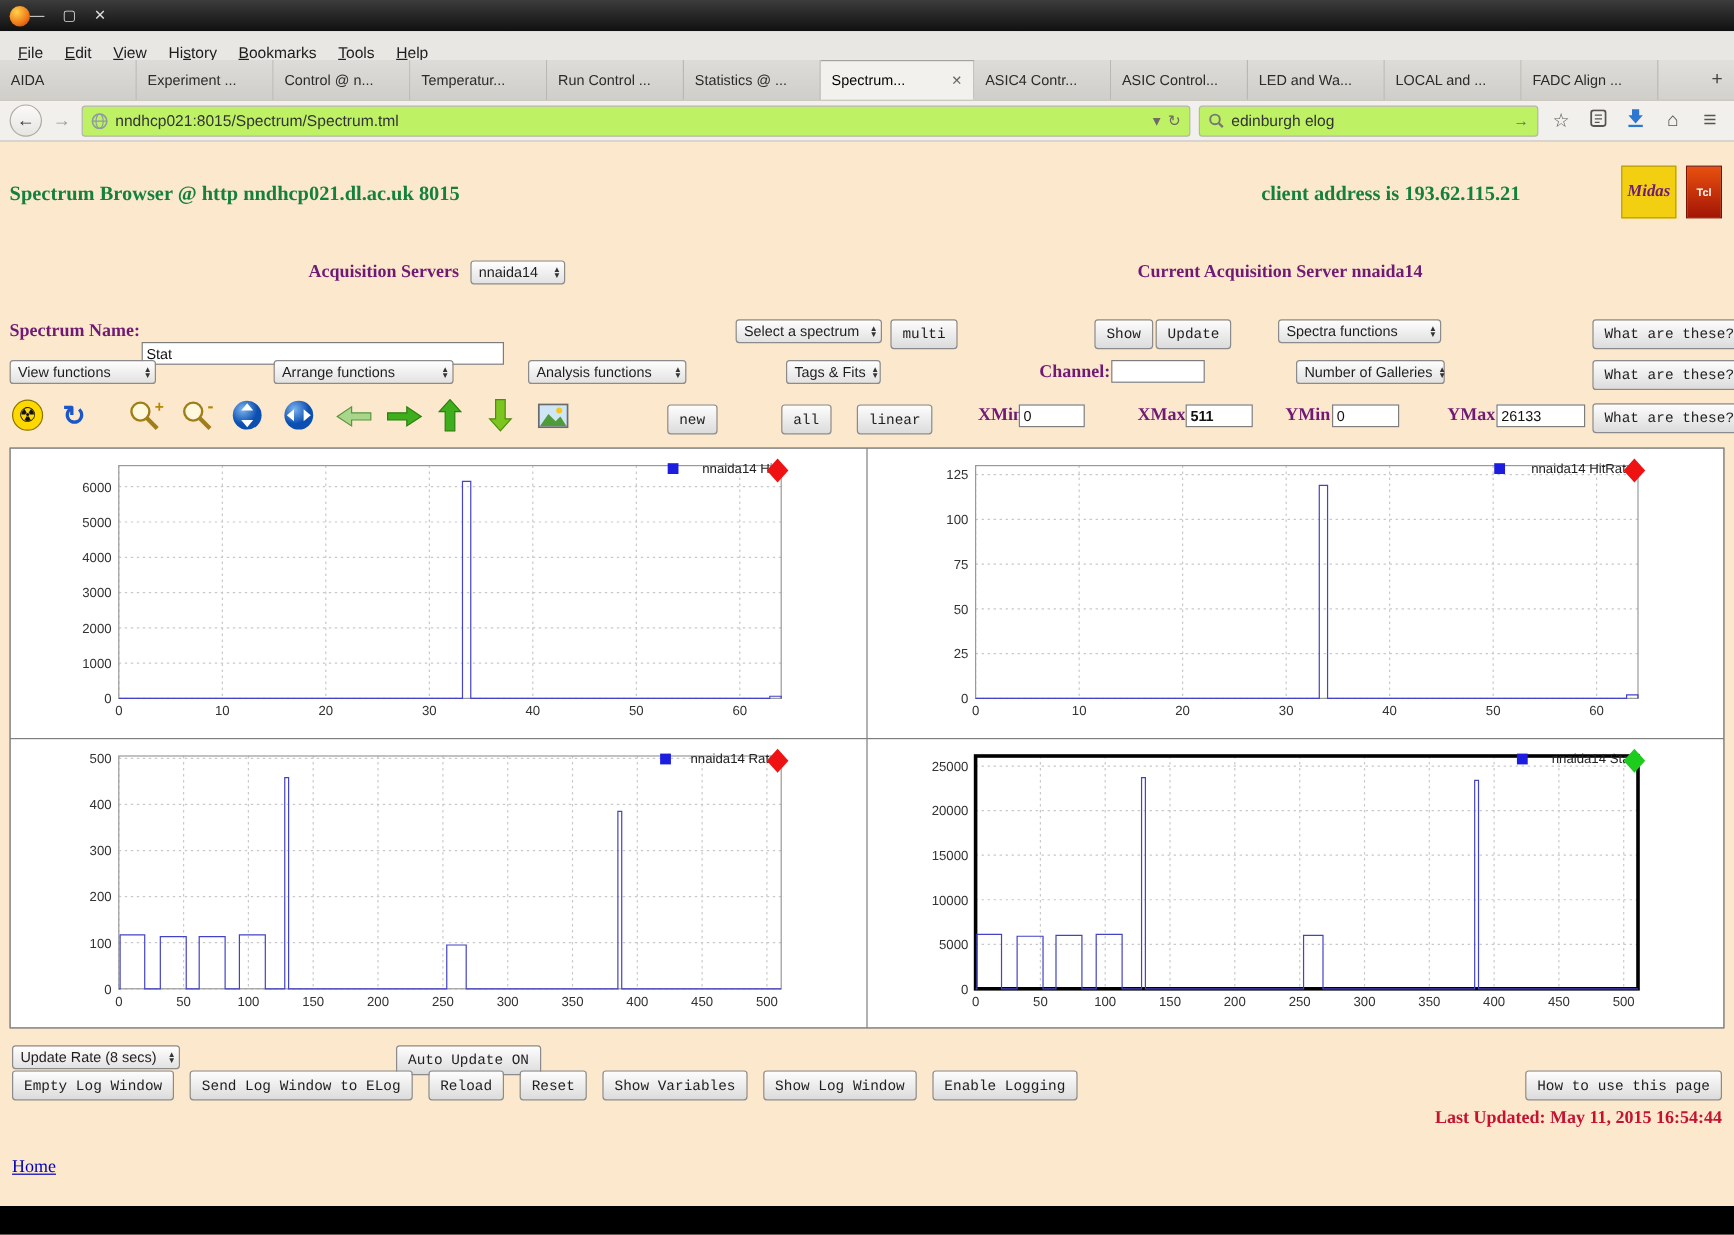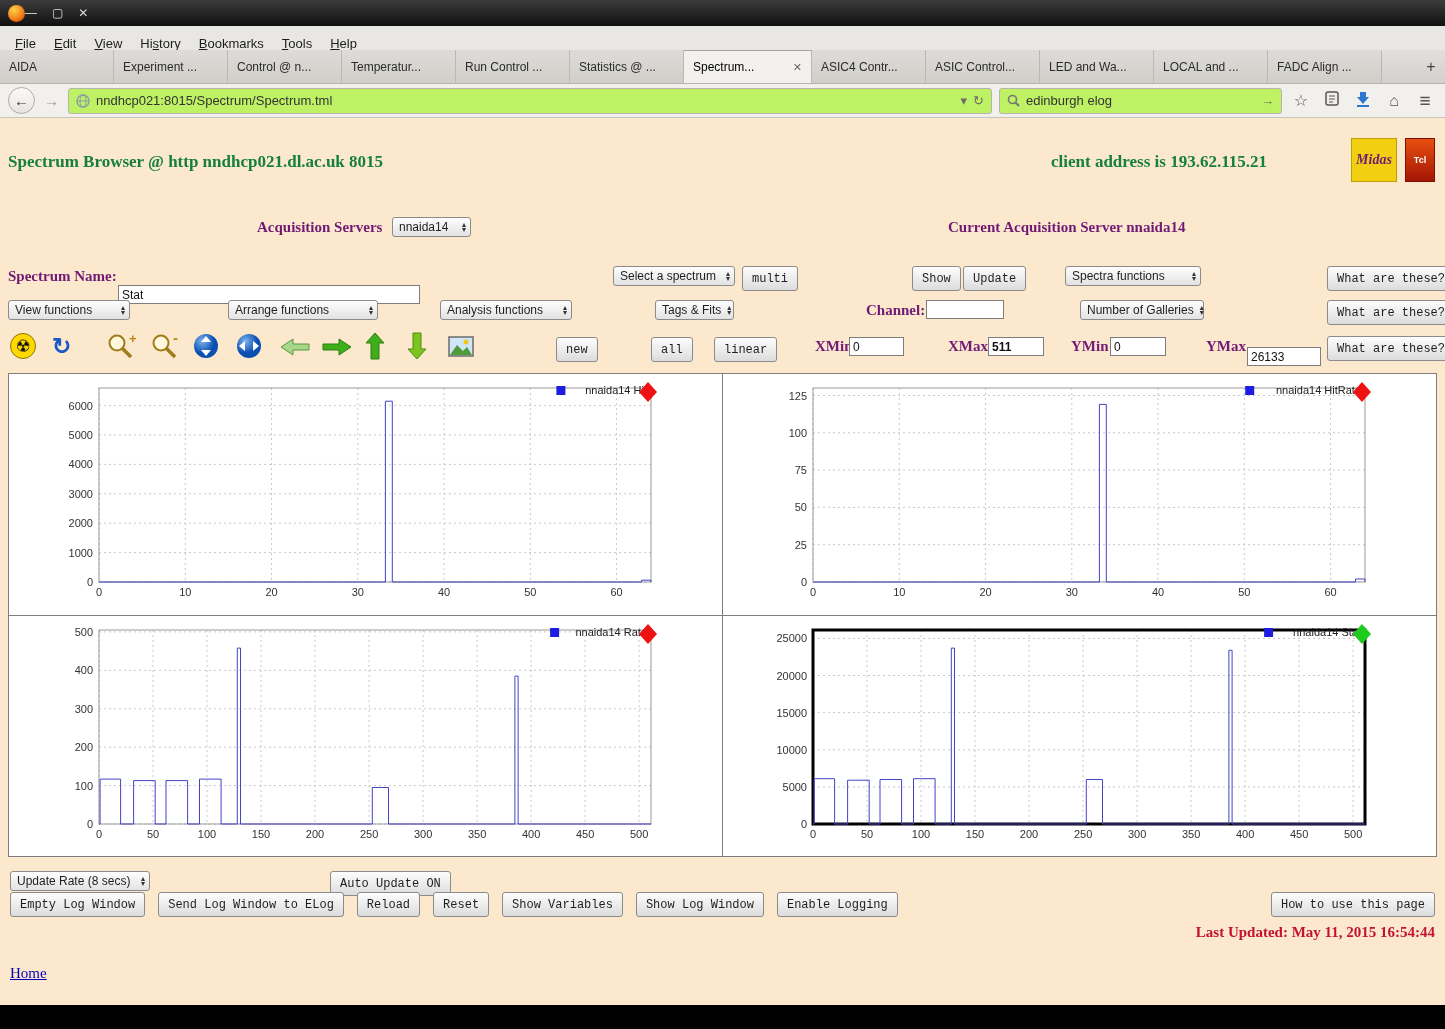--- a/index.html
+++ b/index.html
@@ -282,21 +282,21 @@
 <button class="btn abs" style="left:556px;top:337px">new</button>
 <button class="btn abs" style="left:651px;top:337px">all</button>
 <button class="btn abs" style="left:714px;top:337px">linear</button>
 <span class="red-label" style="left:815px;top:338px">XMin</span>
 <input class="tin" style="left: 849px; top: 337px; width: 55px;" value="0">
 <span class="red-label" style="left:948px;top:338px">XMax</span>
 <input class="tin" style="left: 988px; top: 337px; width: 56px; font-weight: bold;" value="511">
 <span class="red-label" style="left:1071px;top:338px">YMin</span>
 <input class="tin" style="left: 1110px; top: 337px; width: 56px;" value="0">
 <span class="red-label" style="left:1206px;top:338px">YMax</span>
-<input class="tin" style="left: 1247px; top: 337px; width: 74px; margin-top: 10px;" value="26133">
+<input class="tin" style="left: 1247px; top: 337px; width: 74px;" value="26133">
 <button class="btn abs" style="left:1327px;top:336px">What are these?</button>
 
 <div class="charts">
   <div class="panel">
       <svg width="650" height="234" xmlns="http://www.w3.org/2000/svg" font-family="Liberation Sans, sans-serif">
         <line x1="88" y1="206.0" x2="640" y2="206.0" stroke="#c9c9c9" stroke-dasharray="2,3"></line>
         <text x="82" y="210" text-anchor="end" font-size="11" fill="#333">0</text>
         <line x1="88" y1="176.6" x2="640" y2="176.6" stroke="#c9c9c9" stroke-dasharray="2,3"></line>
         <text x="82" y="180.6" text-anchor="end" font-size="11" fill="#333">1000</text>
         <line x1="88" y1="147.2" x2="640" y2="147.2" stroke="#c9c9c9" stroke-dasharray="2,3"></line>

